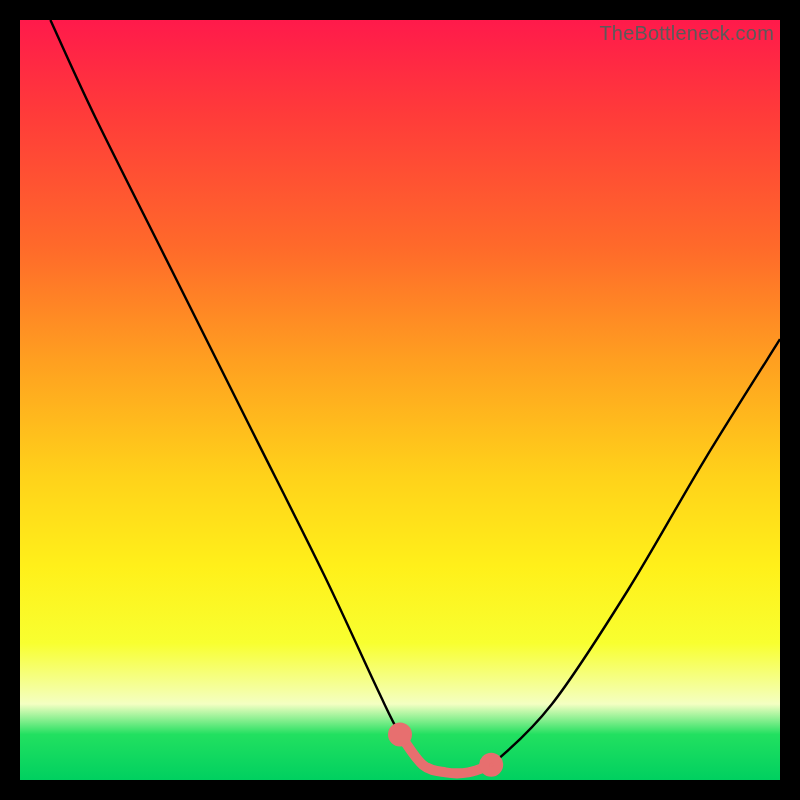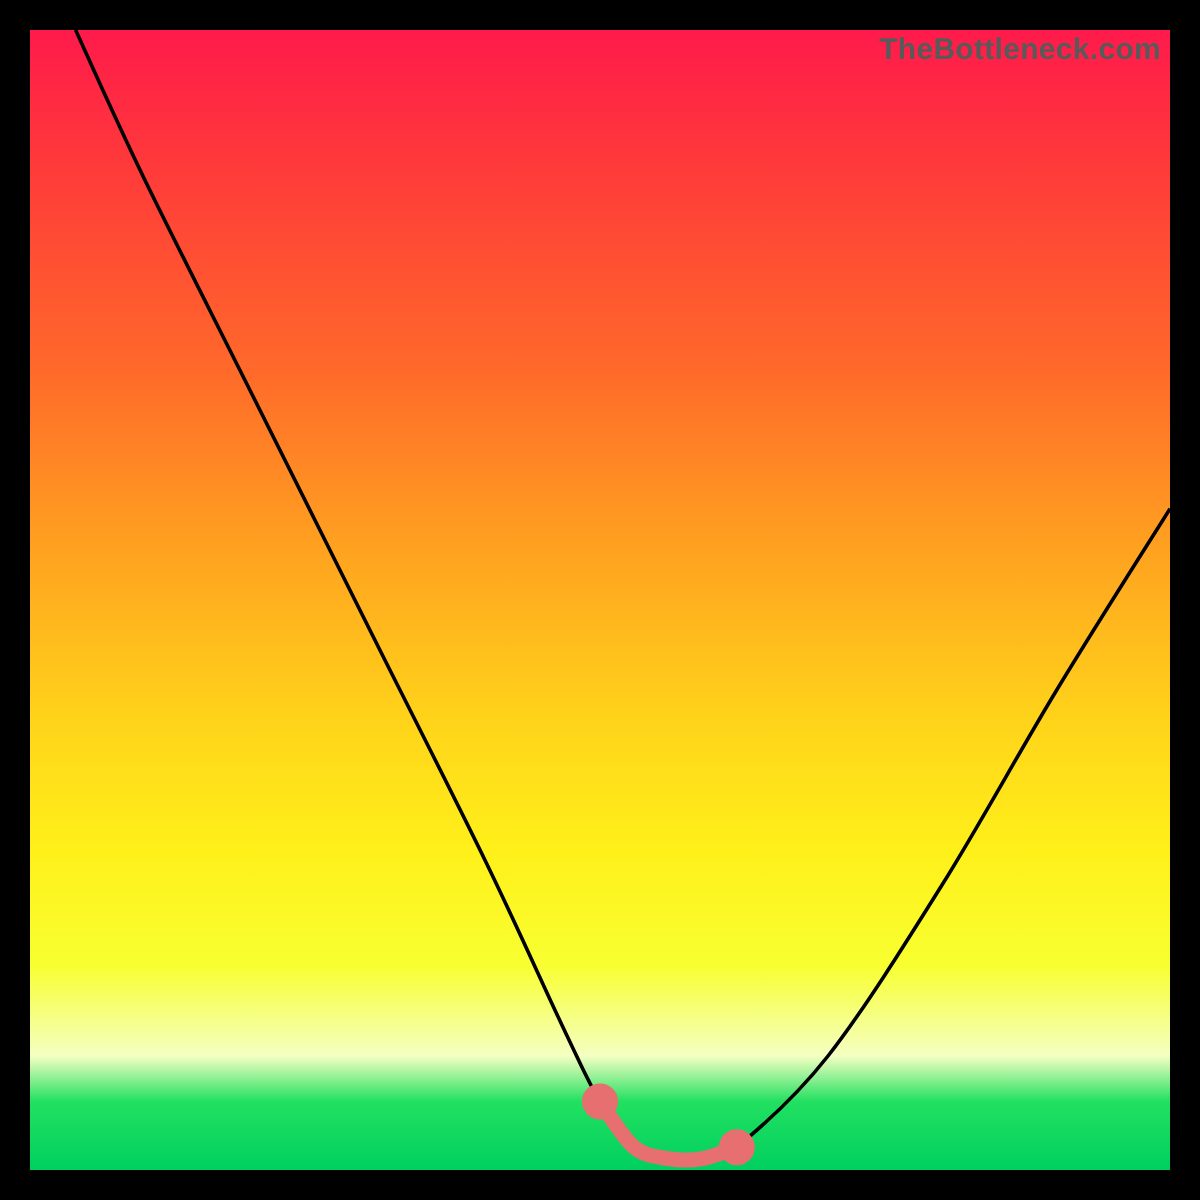--- a/index.html
+++ b/index.html
@@ -36,21 +36,21 @@
       #f4ffc2 90%,
       #22e060 94%,
       #00d060 100%
     );
   }
   .watermark {
     position: absolute;
     top: 2px;
     right: 6px;
     font-size: 20px;
-    font-weight: 700;
+    font-weight: 400;
     color: #5a5a5a;
     letter-spacing: 0.2px;
     user-select: none;
   }
   svg.curve {
     position: absolute;
     left: 0;
     top: 0;
     width: 760px;
     height: 760px;

